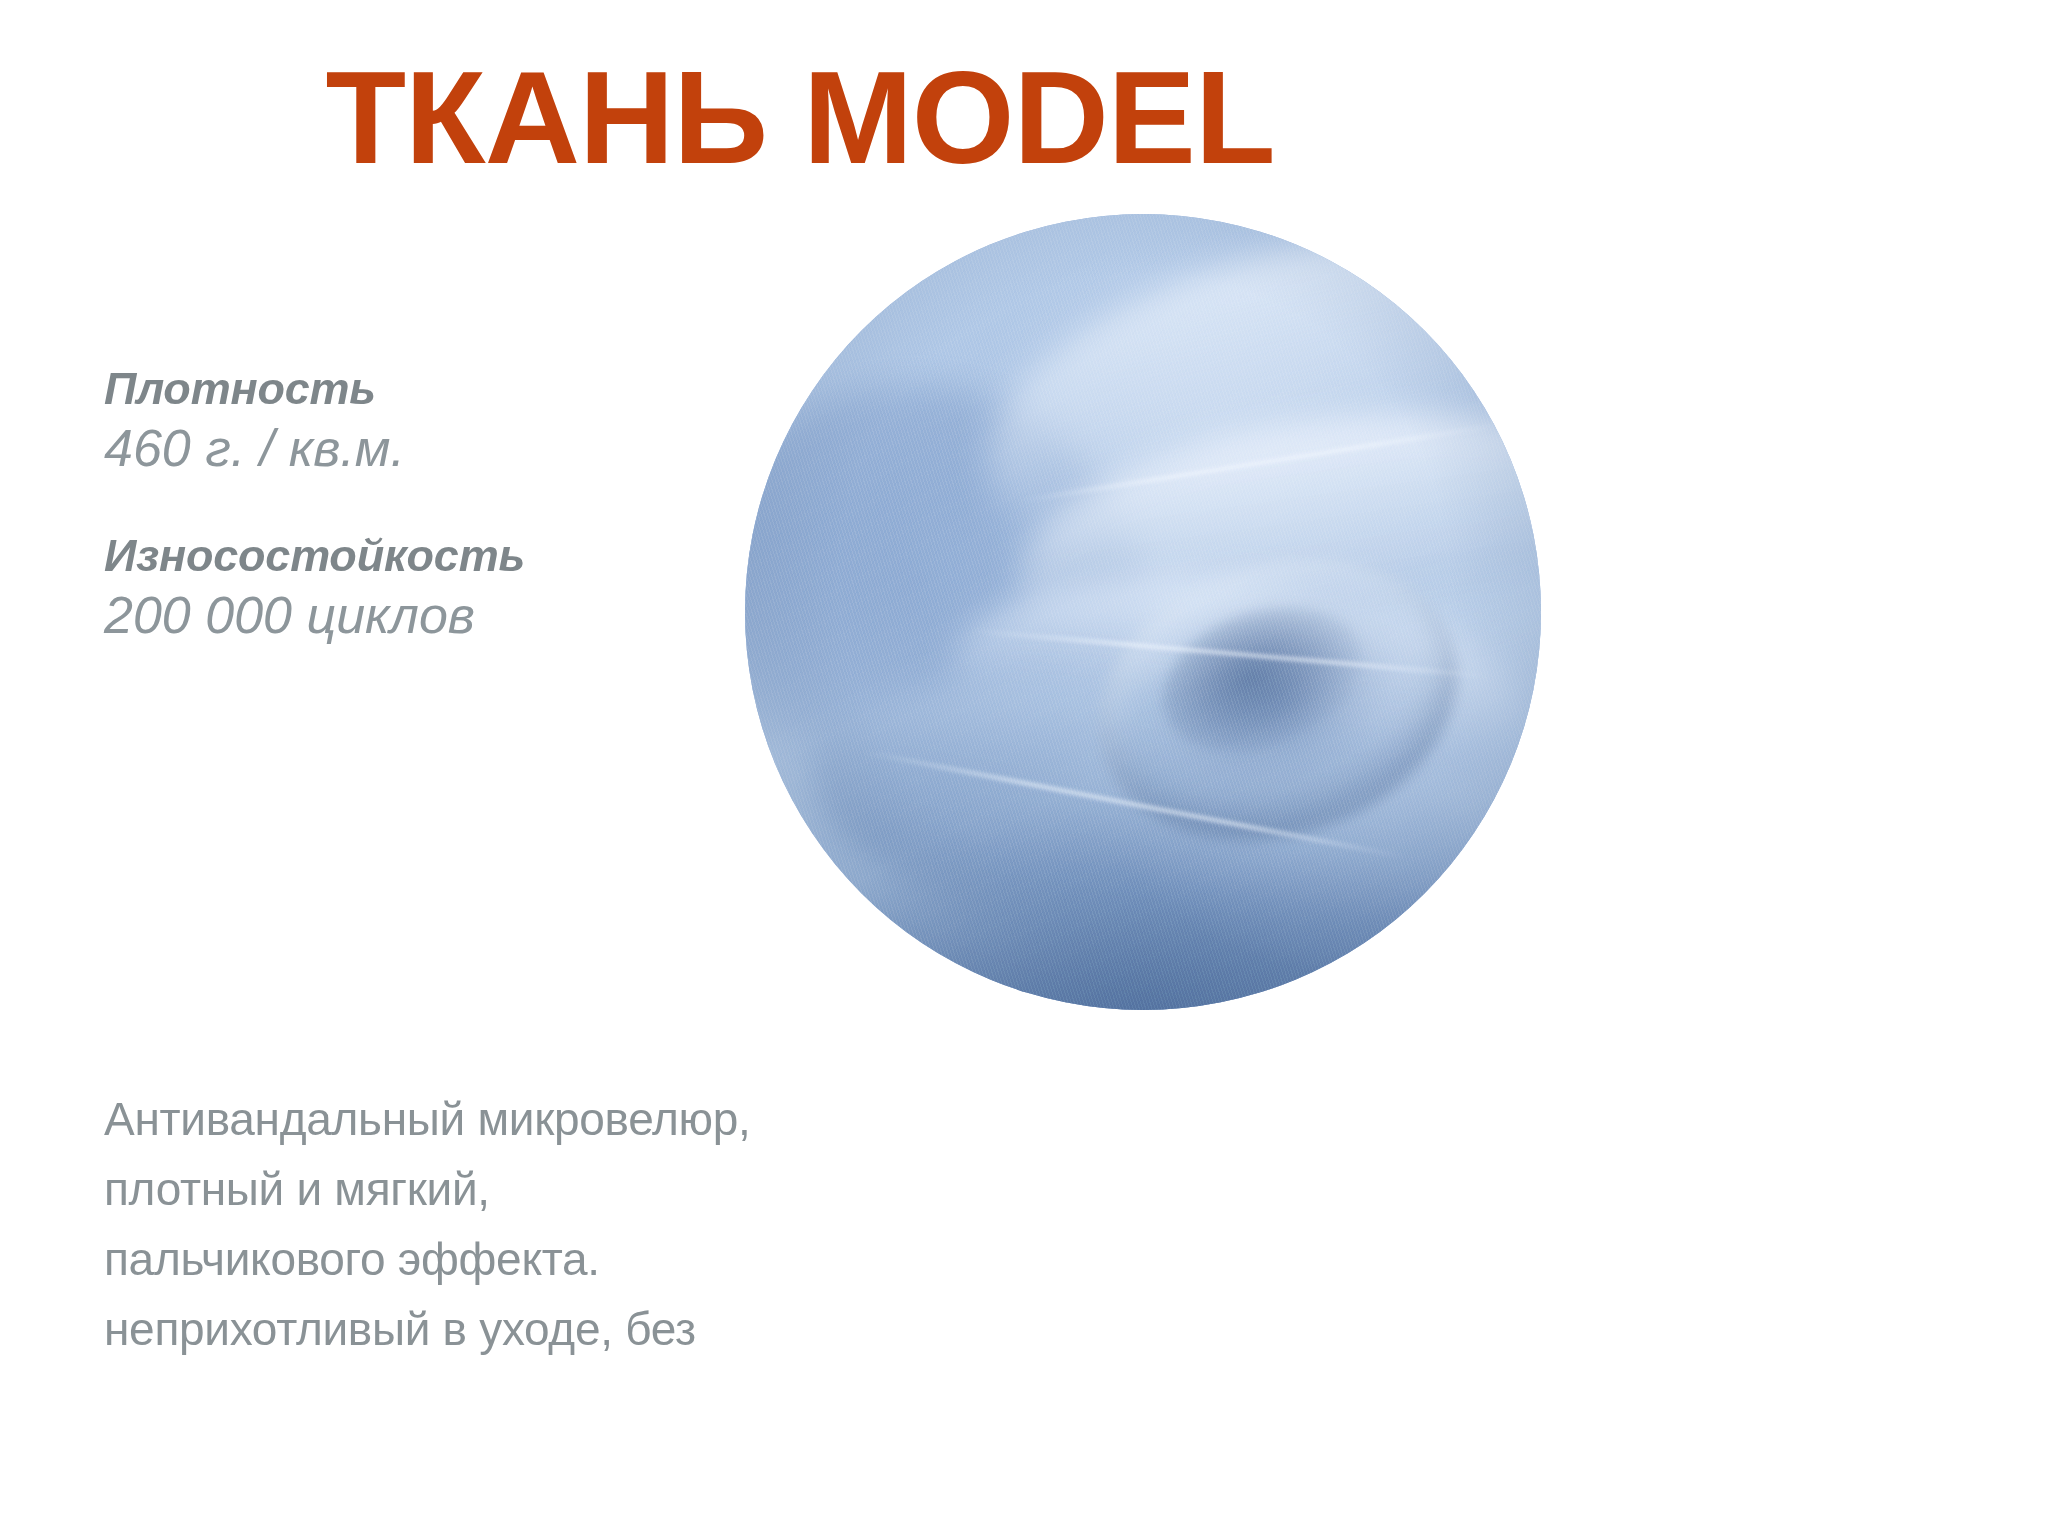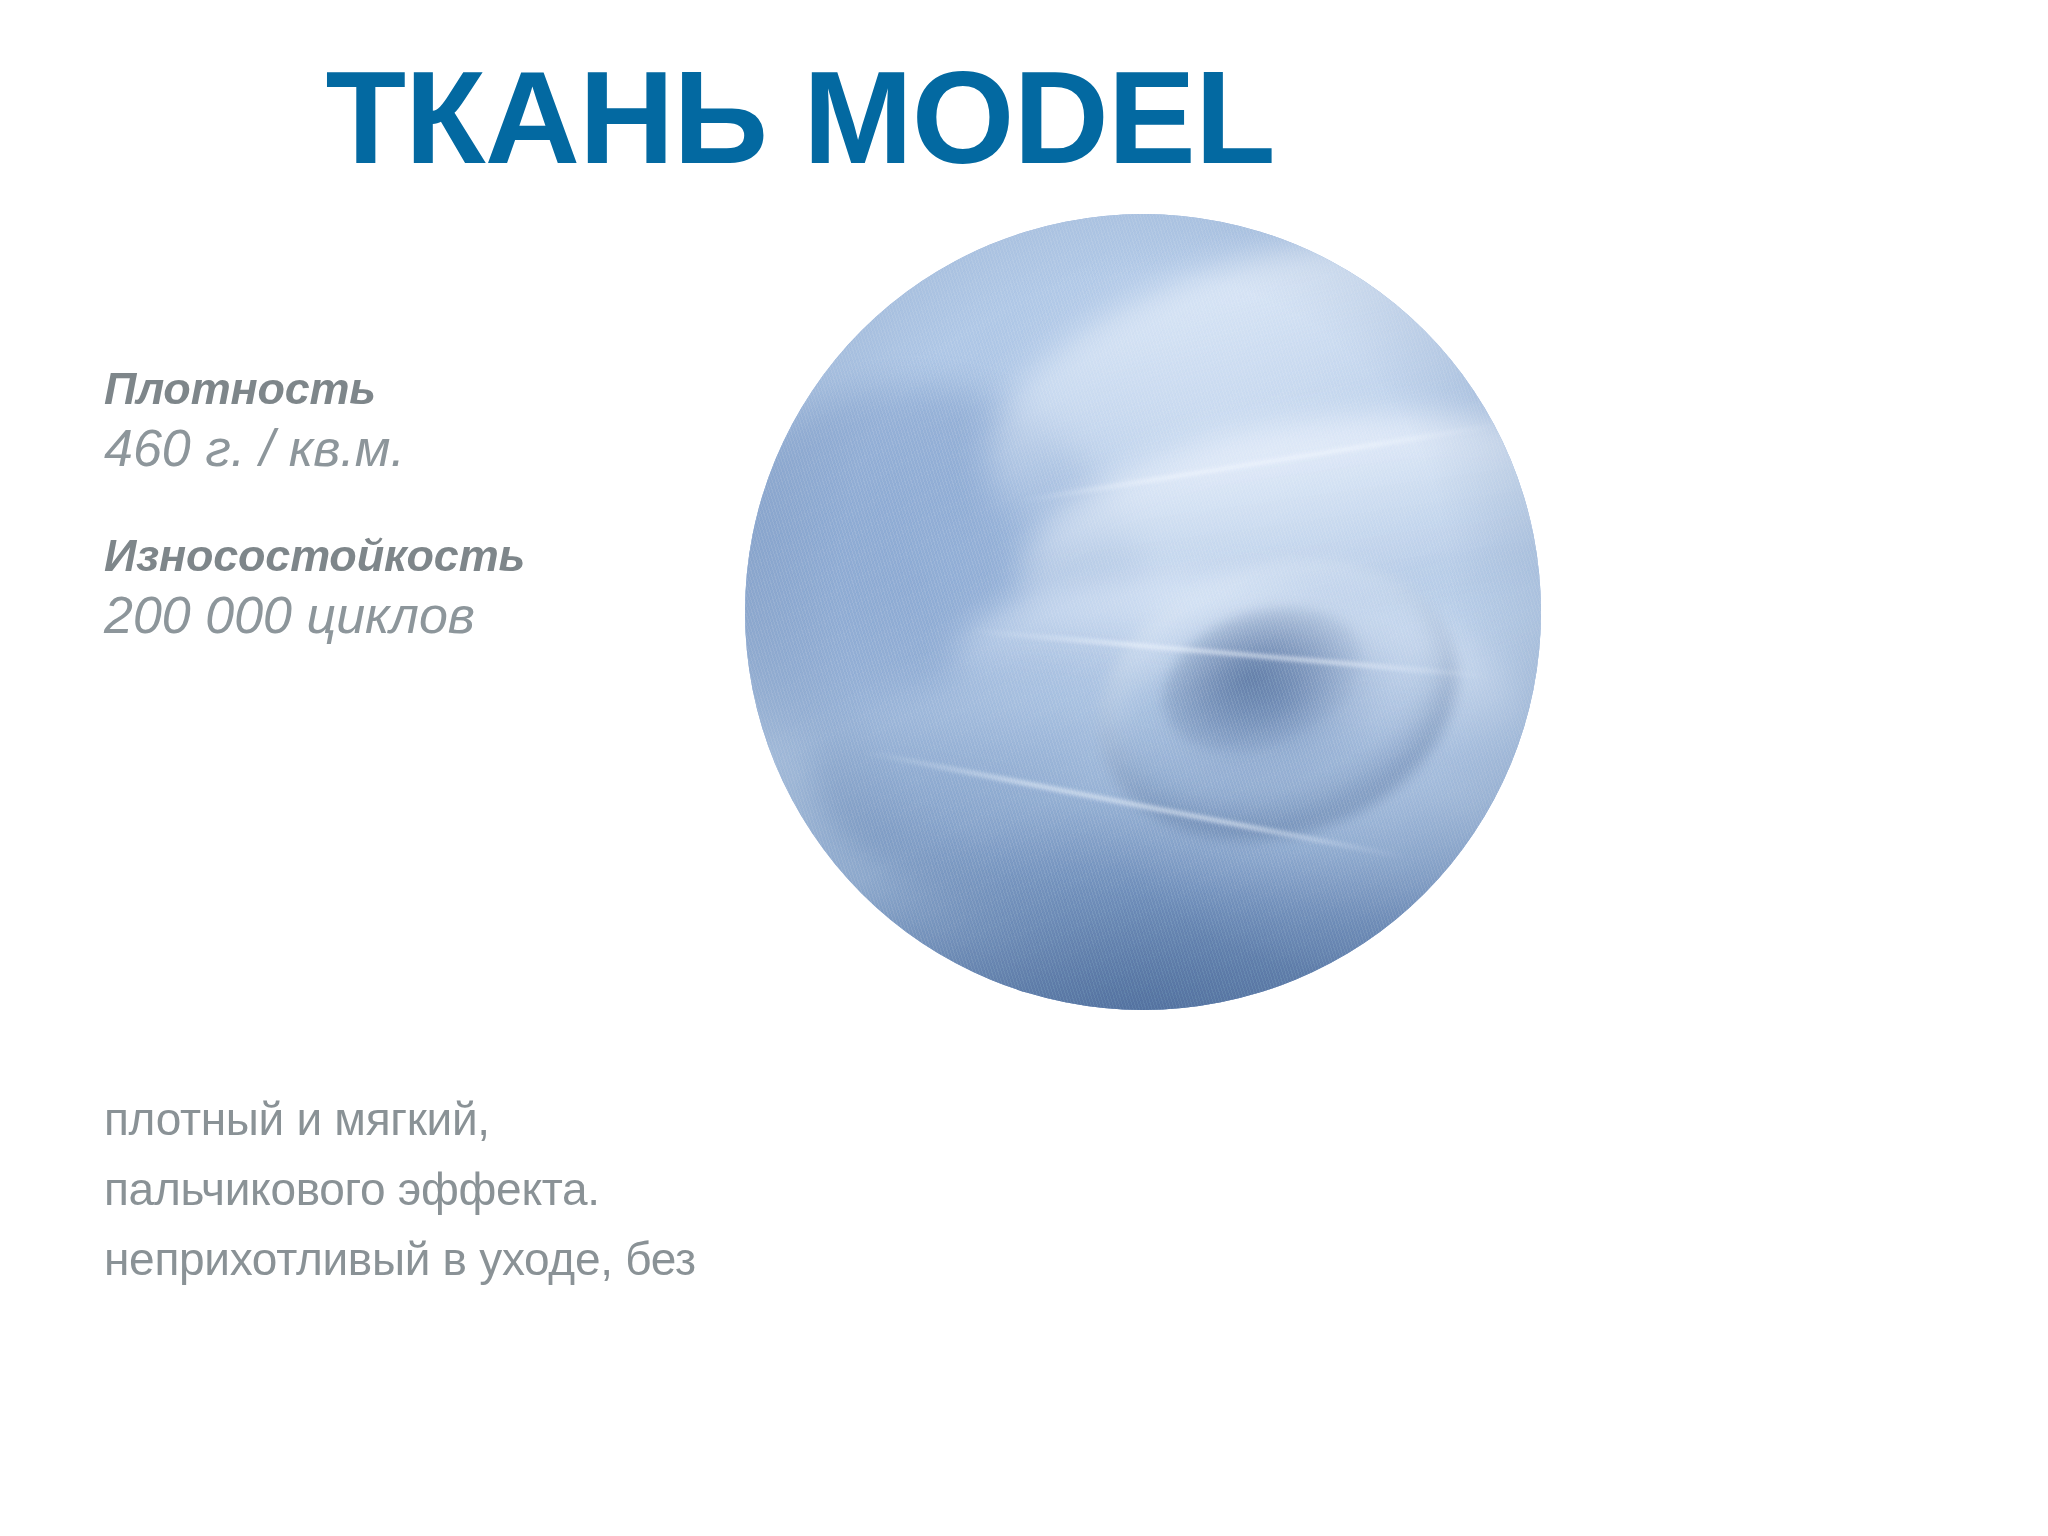--- a/index.html
+++ b/index.html
@@ -27,21 +27,21 @@
   .title {
     position: absolute;
     left: 0;
     top: 52px;
     width: 1600px;
     text-align: center;
     font-size: 132px;
     line-height: 1.0;
     font-weight: 700;
     letter-spacing: -1px;
-    color: #0369a1;
+    color: #c2410c;
     white-space: nowrap;
   }
 
   
   .specs {
     position: absolute;
     left: 104px;
     top: 362px;
     width: 820px;
     font-style: italic;
@@ -211,20 +211,21 @@
     </div>
 
     <div class="spec-block">
       <div class="spec-label">Износостойкость</div>
       <div class="spec-value">200 000 циклов</div>
     </div>
 
   </div>
 
   <div class="description">
+    <span class="line">Антивандальный микровелюр,</span>
     <span class="line">плотный и мягкий,</span>
     <span class="line">пальчикового эффекта.</span>
     <span class="line">неприхотливый в уходе, без</span>
   </div>
 
   <div class="photo-circle">
     <div class="fabric"></div>
     <div class="fold fold-e"></div>
     <div class="fold fold-a"></div>
     <div class="fold fold-b"></div>

